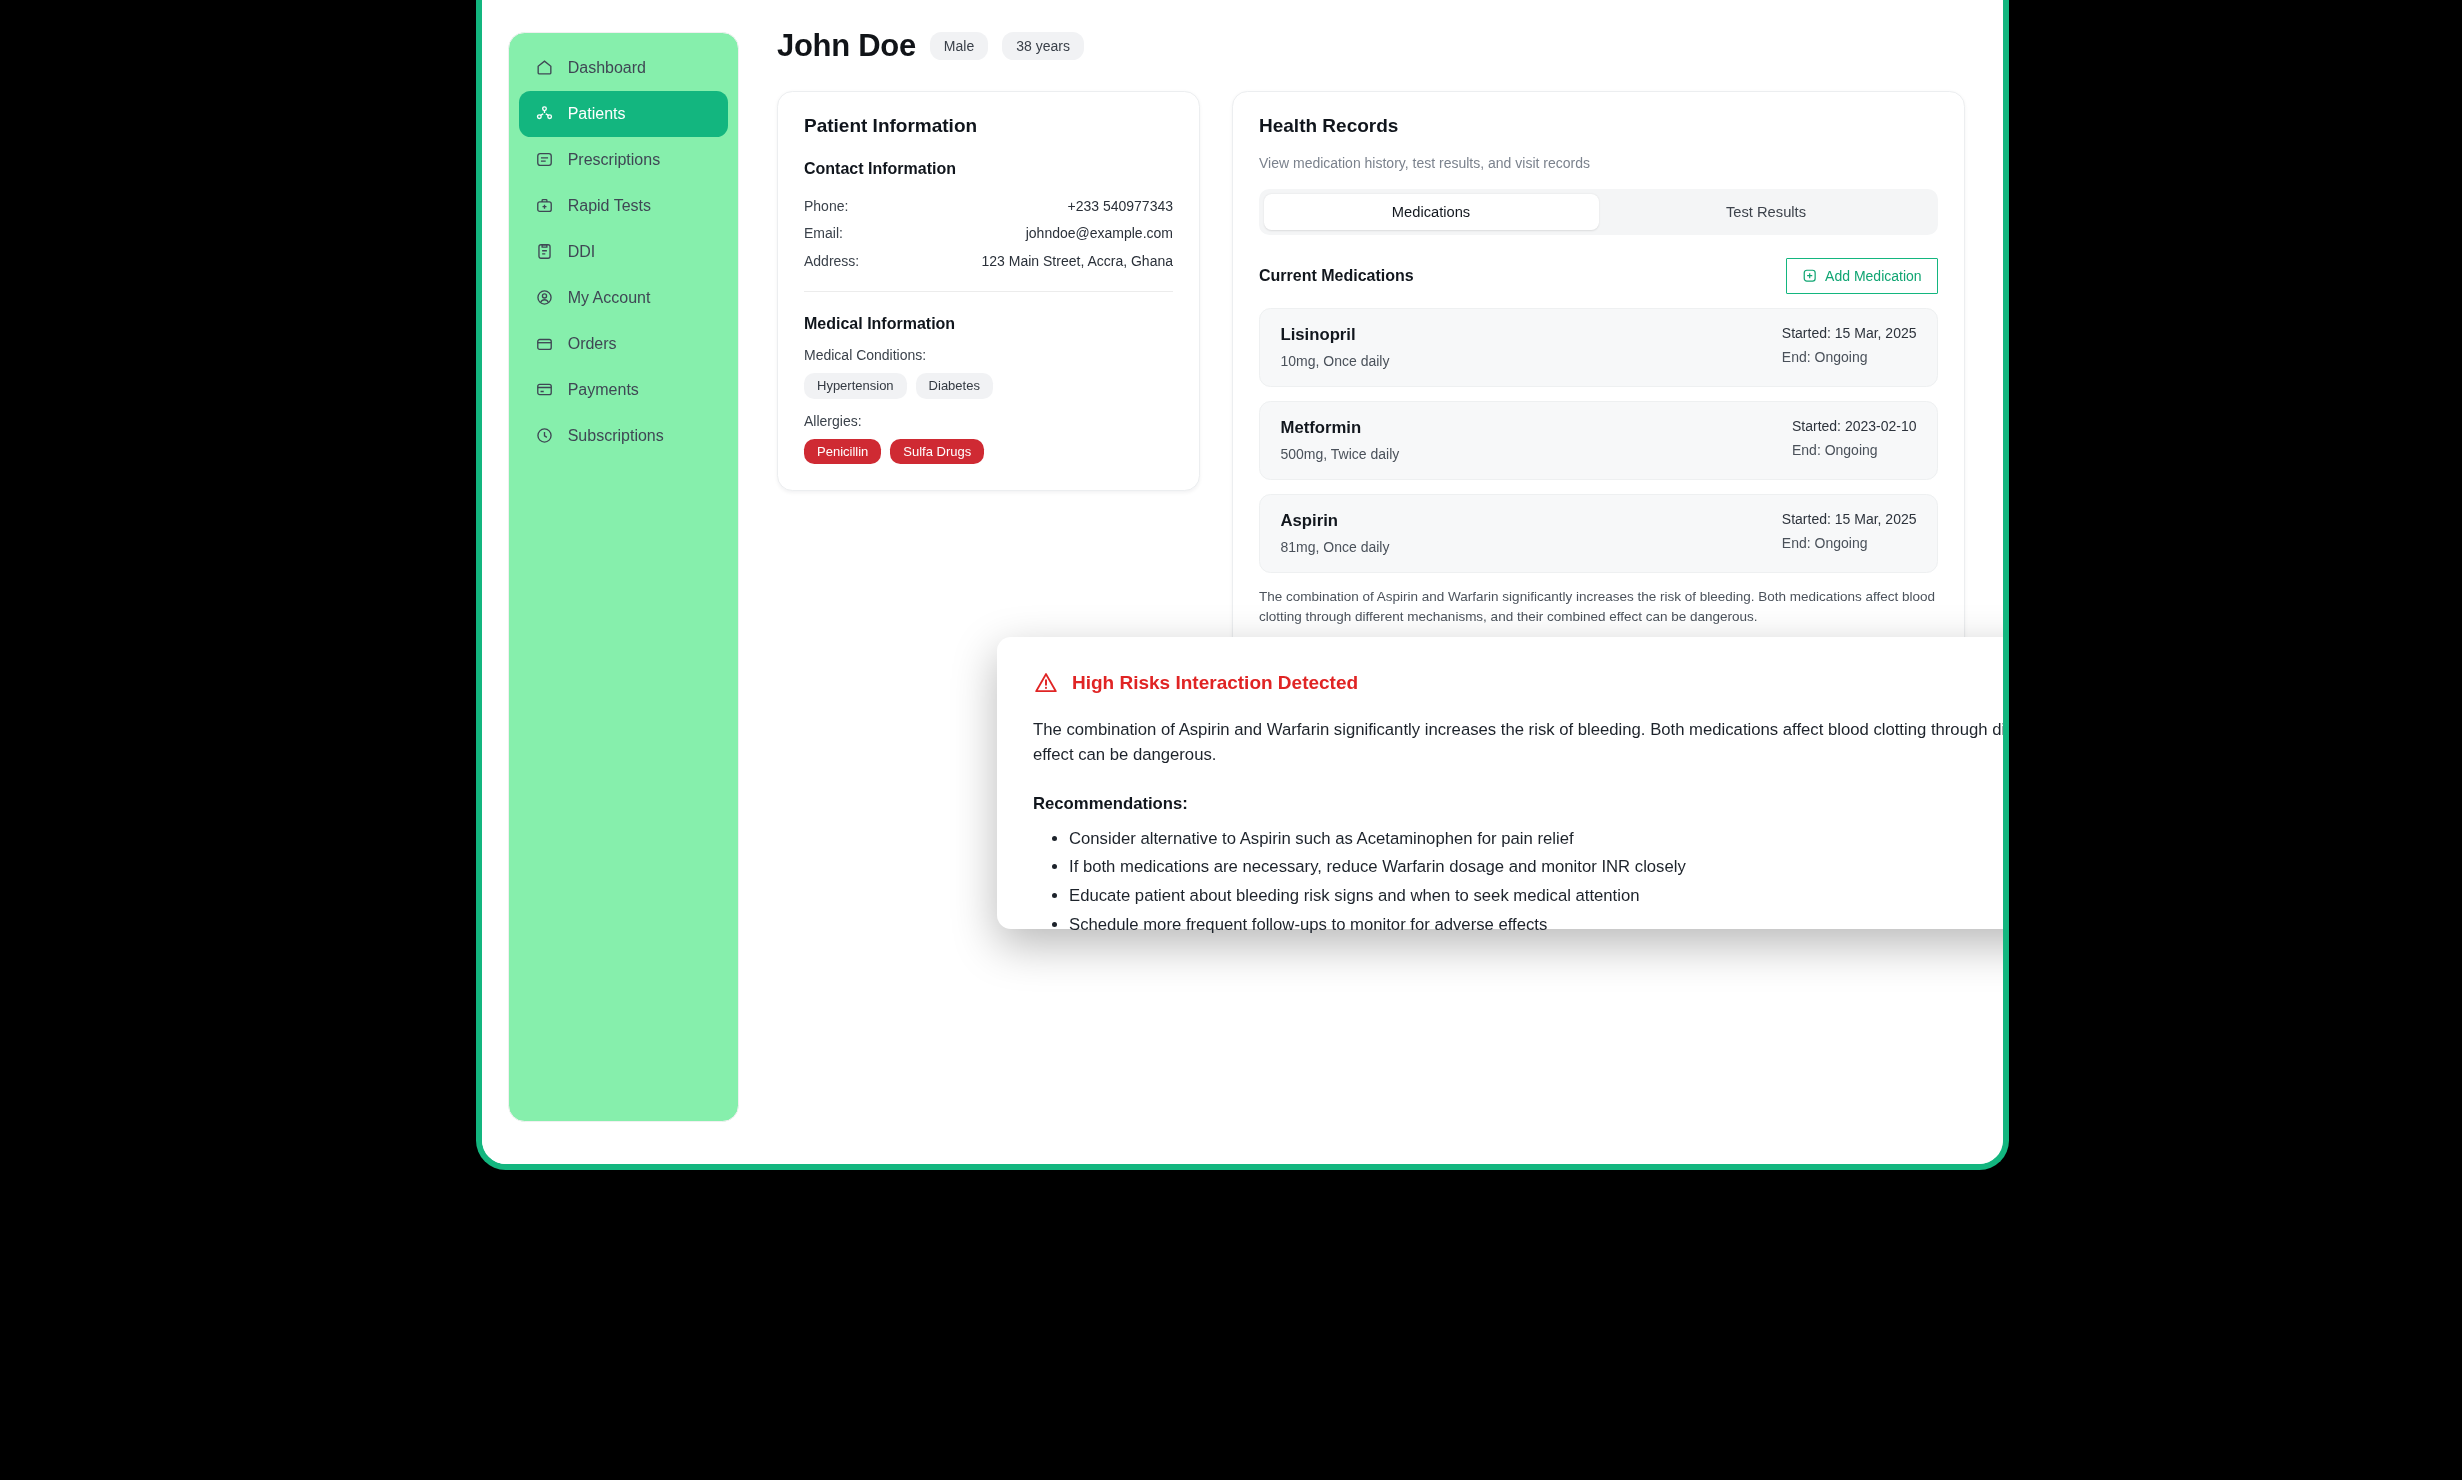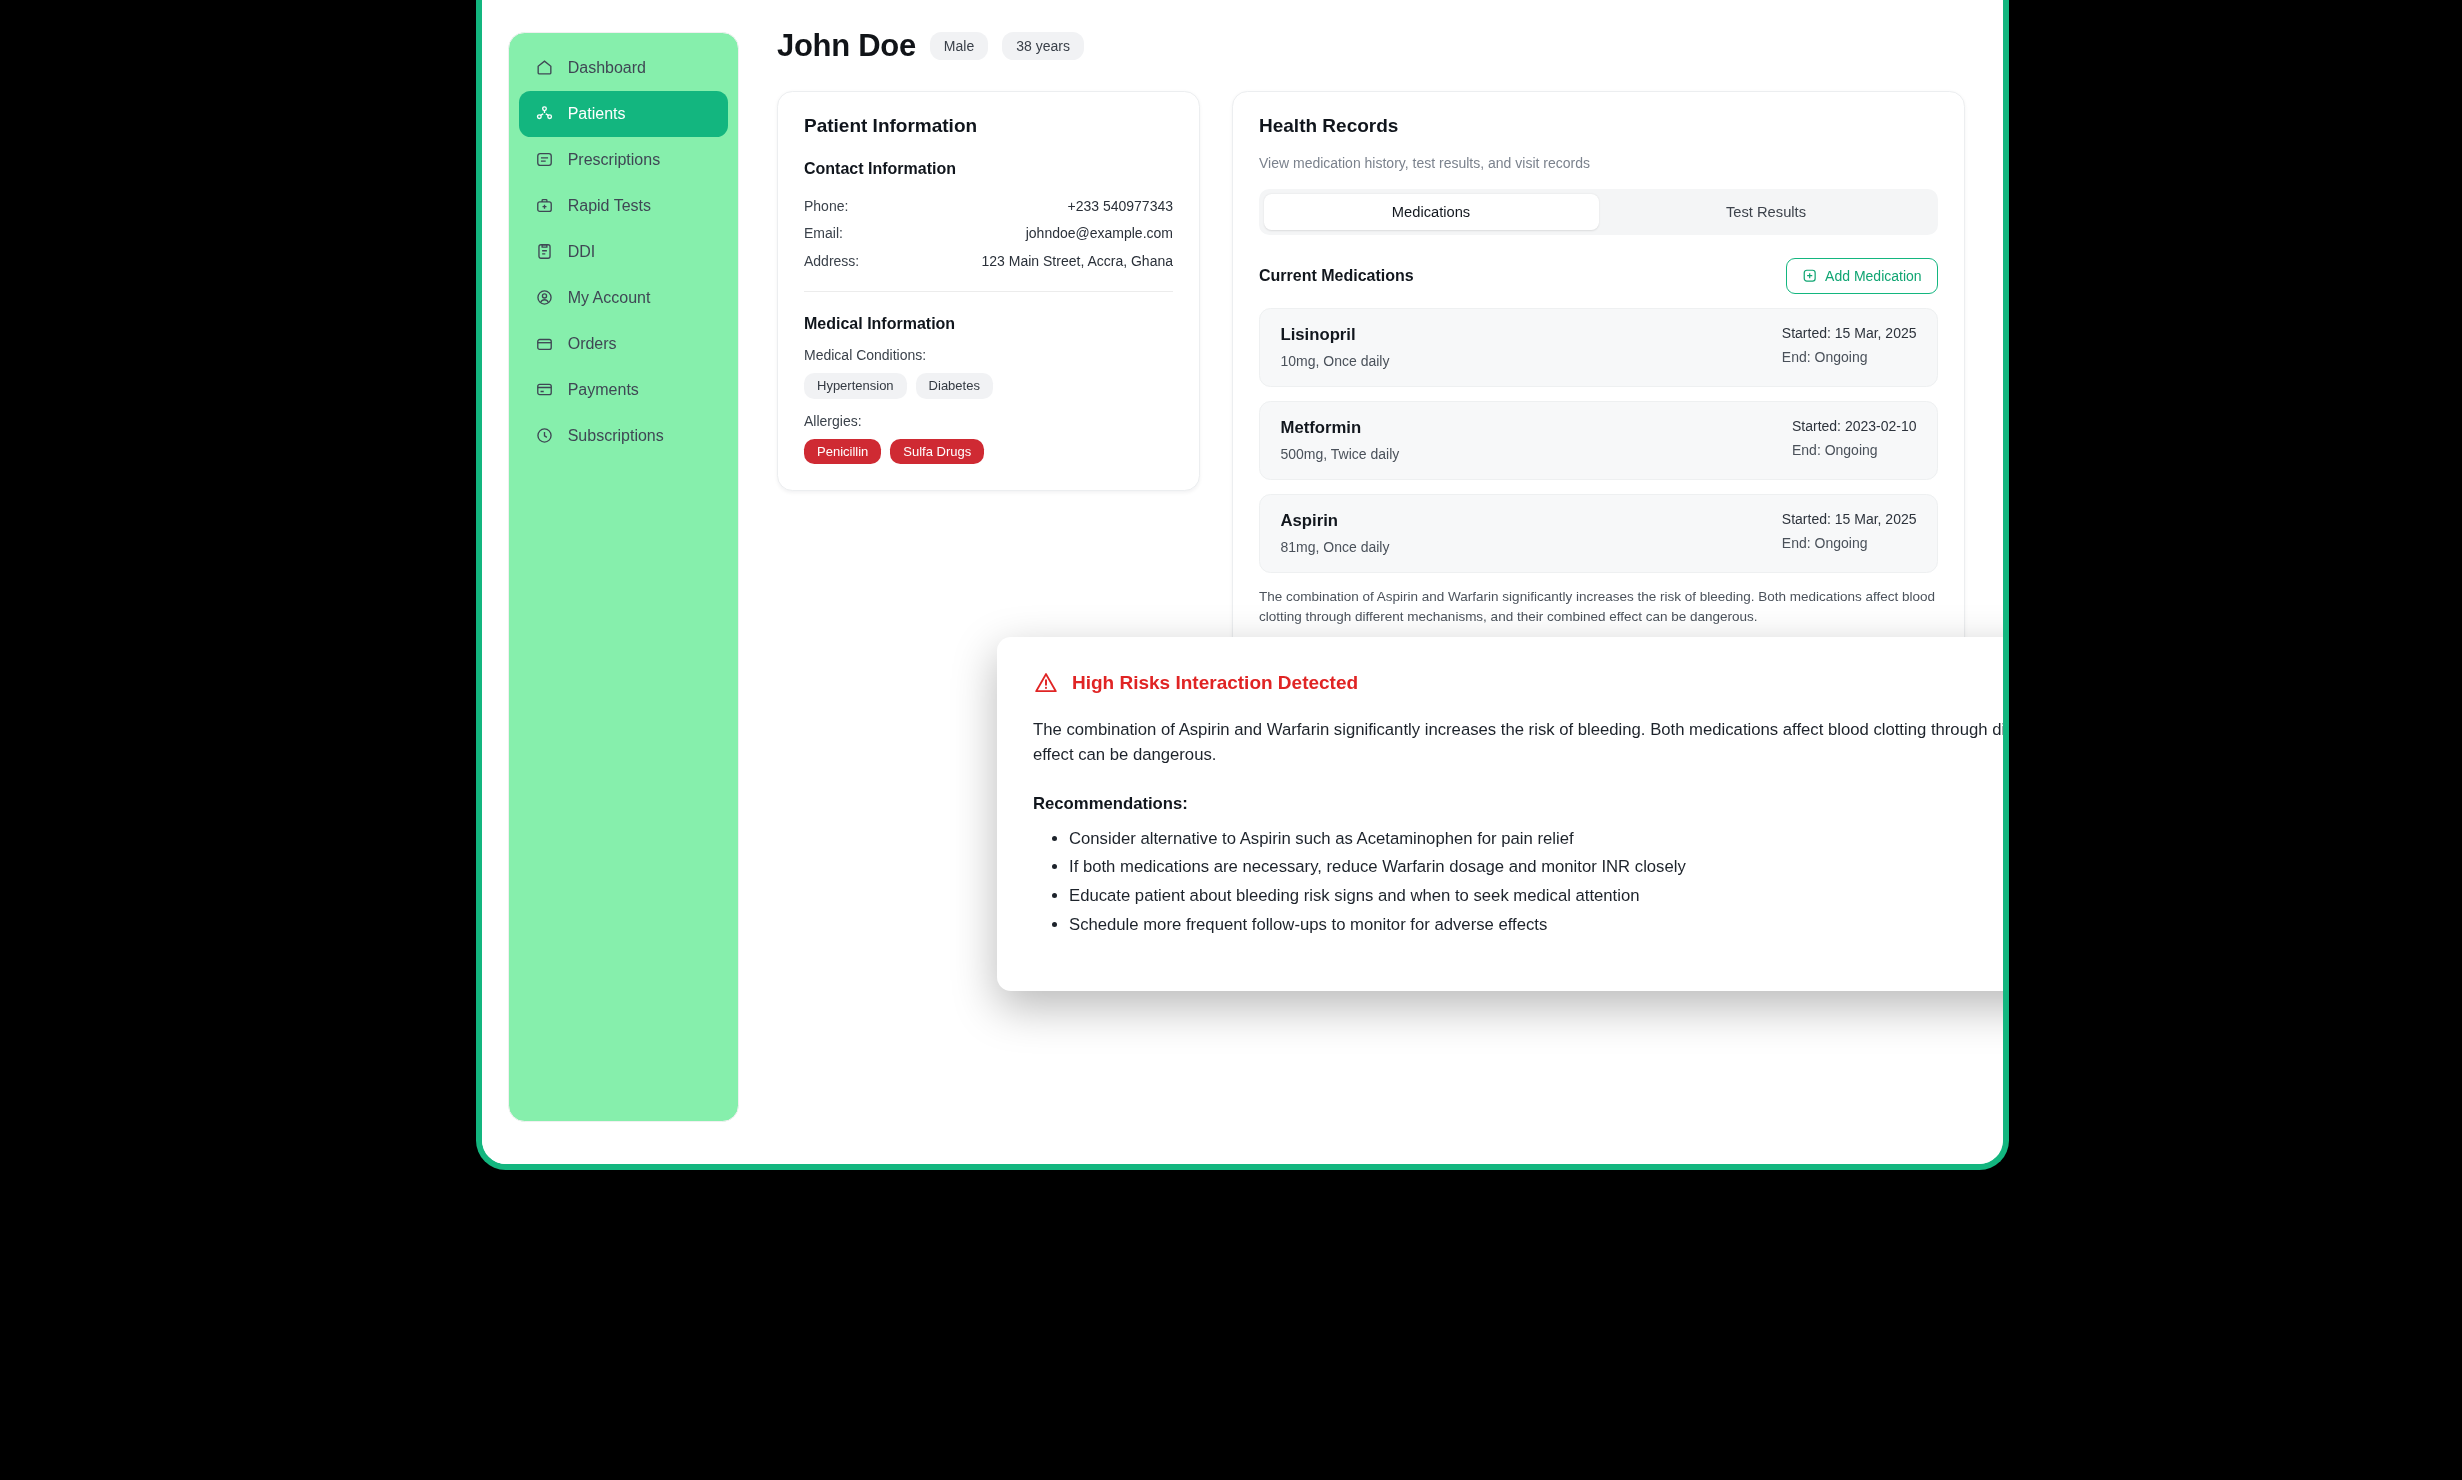--- a/index.html
+++ b/index.html
@@ -130,21 +130,21 @@
 
   .meds-head {
     display: flex; align-items: center; justify-content: space-between;
     margin: 23px 0 14px;
   }
   .meds-head .h { font-size: 16px; font-weight: 700; color: #11161d; }
   .add-btn {
     display: flex; align-items: center; gap: 7.7px;
     border: 0.6px solid #13b67f; color: #0fa572;
     background: #ffffff;
-    border-radius: 9px; padding: 9px 15.4px;
+    border-radius: 1px; padding: 9px 15.4px;
     font-size: 14px; cursor: pointer; margin-left: 36px;
   }
   .add-btn svg { width: 15.4px; height: 15.4px; }
 
   .med-row {
     background: #f7f8f9;
     border: 0.6px solid #eef0f1;
     border-radius: 11.5px;
     padding: 16.7px 20.5px;
     margin-bottom: 14px;
@@ -160,21 +160,21 @@
   .bg-alert { margin-top: 6.4px; }
   .bg-alert .bg-text { font-size: 13.5px; color: #4c535c; line-height: 1.5; }
   .bg-alert .bg-strong { font-size: 14px; font-weight: 700; color: #12171e; margin: 16.7px 0 9px; }
   .bg-alert ul { margin-left: 28px; }
   .bg-alert li { font-size: 13.5px; color: #3f464f; line-height: 1.62; }
 
   
   #modal {
     position: absolute;
     left: 515px; top: 637px;
-    width: 1440px; height: 354px;
+    width: 1440px; height: 292px;
     background: #ffffff;
     border-radius: 14px;
     box-shadow: 0 15.4px 45px rgba(0,0,0,.28);
     padding: 33px 36px;
     z-index: 50;
   }
   .modal-head { display: flex; align-items: center; gap: 13px; margin-bottom: 20.5px; }
   .modal-head svg { width: 26px; height: 26px; }
   .modal-title { font-size: 19px; font-weight: 700; color: #e02424; }
   .modal-body { font-size: 16.7px; color: #1d232b; line-height: 1.52; max-width: 1289px; }

